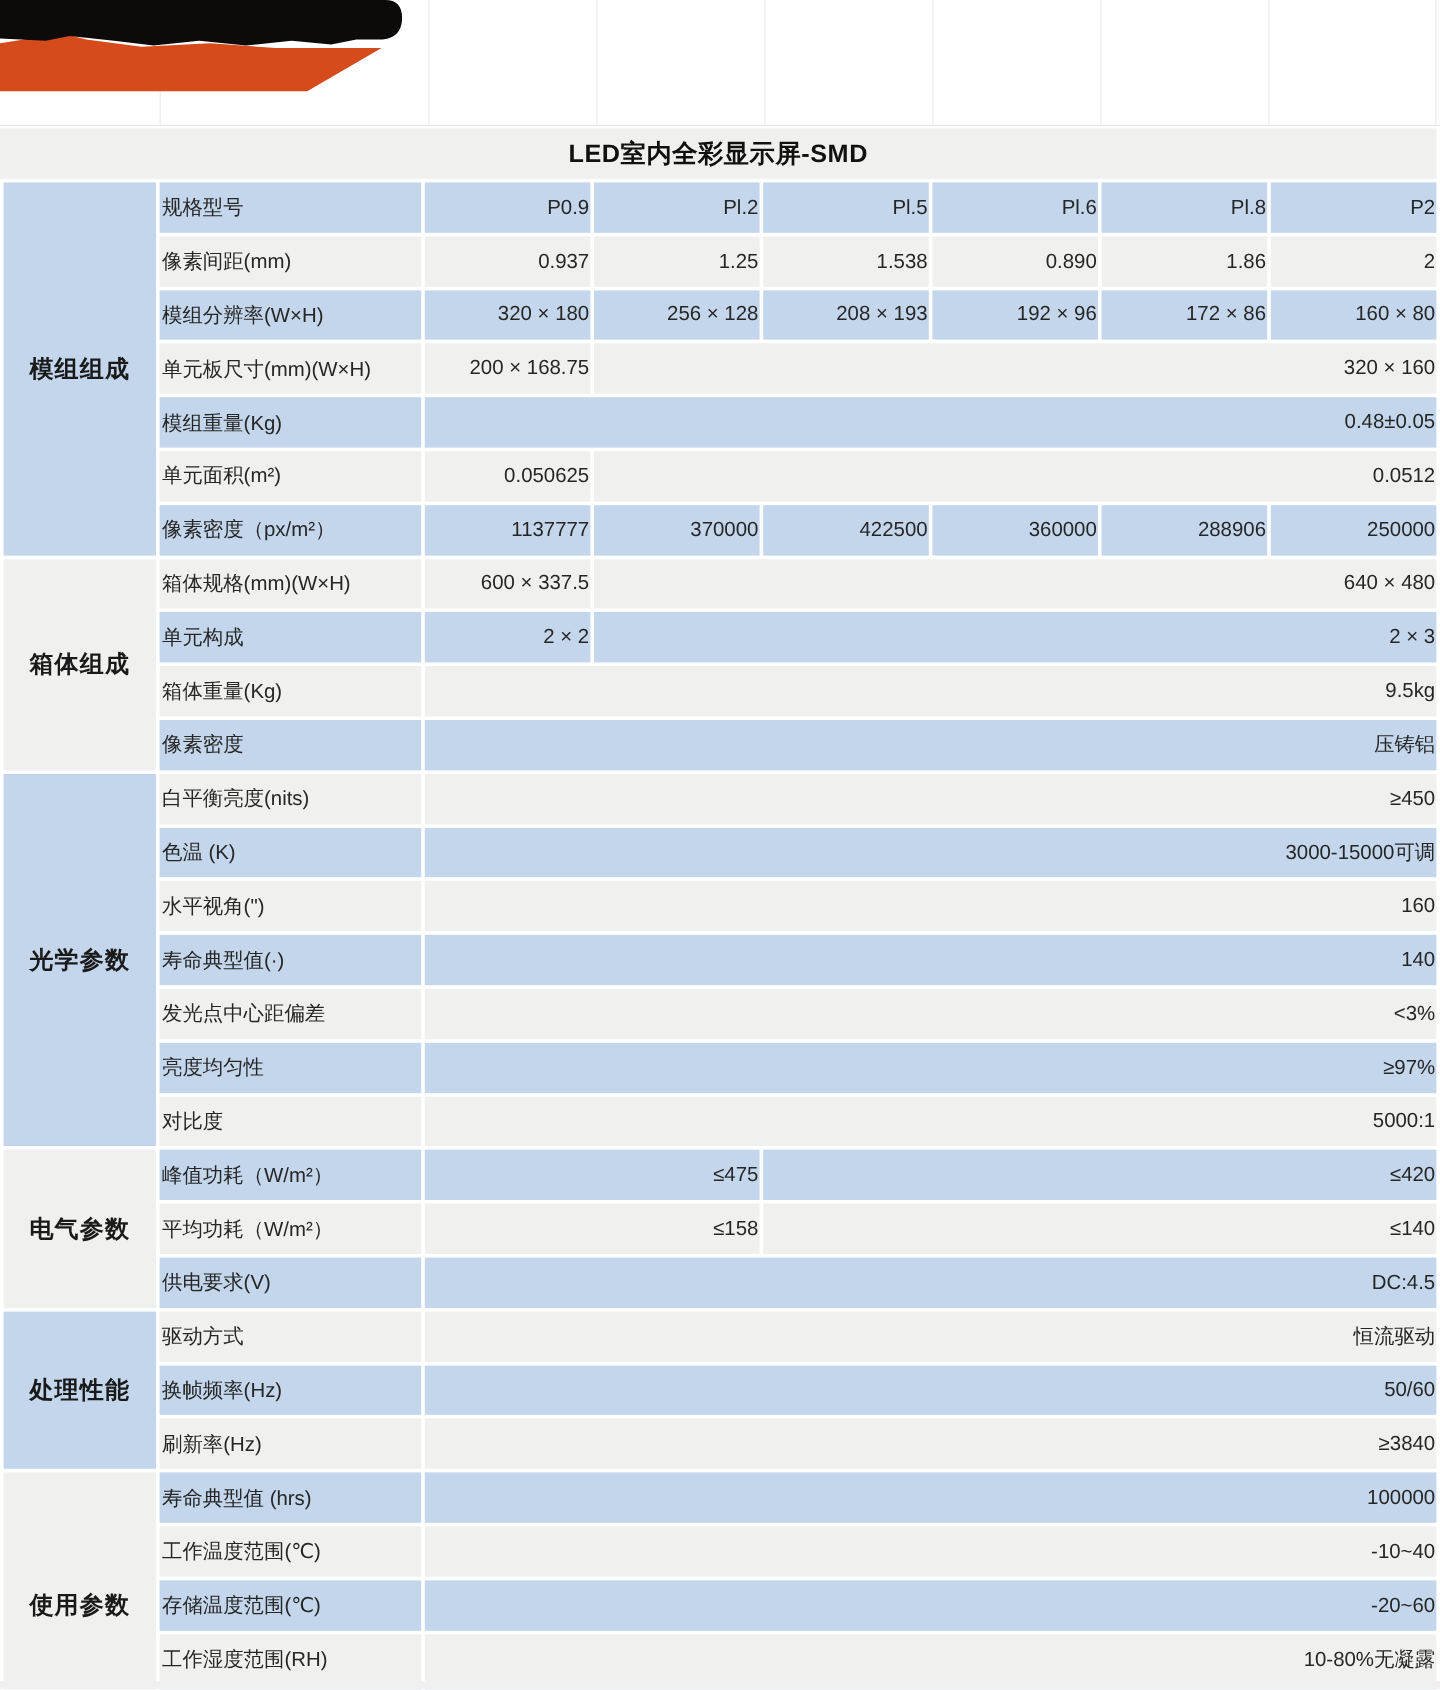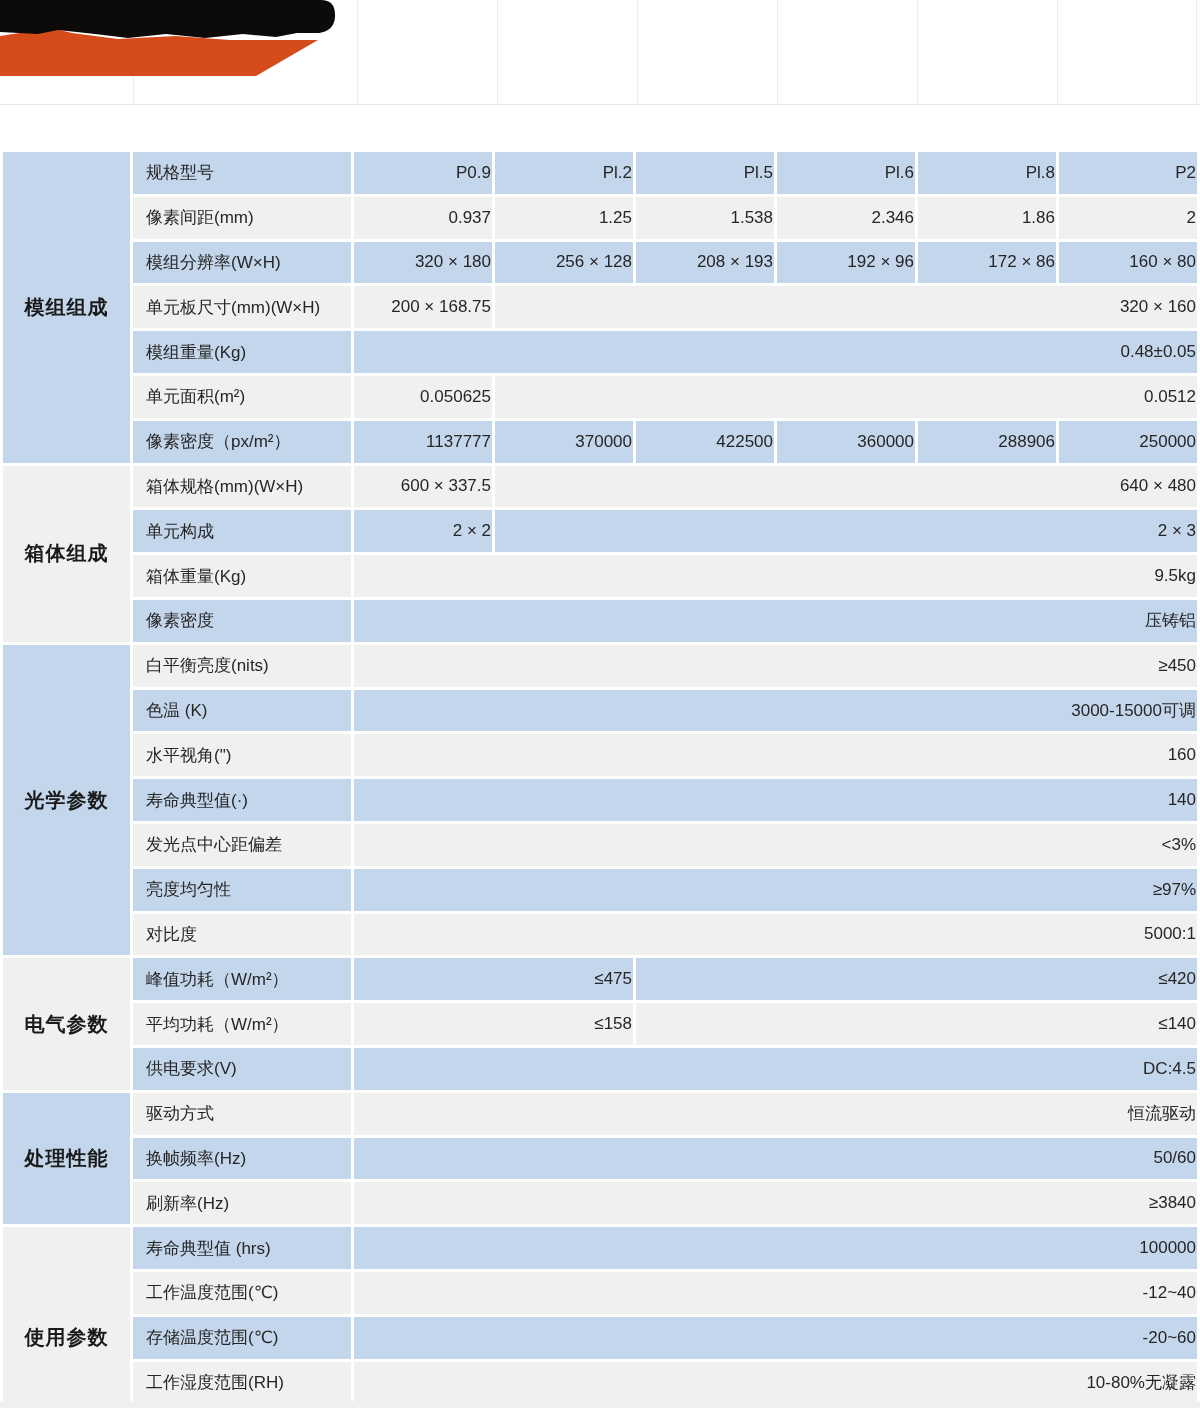--- a/index.html
+++ b/index.html
@@ -17,21 +17,21 @@
     font-size:21px;font-weight:bold;color:#111;letter-spacing:.5px;
   }
   table.spec{
     position:absolute;top:149px;left:0;width:1200px;
     border-collapse:separate;border-spacing:3px;table-layout:fixed;
   }
   td{height:39.8px;vertical-align:middle;font-size:17px;overflow:hidden;white-space:nowrap;}
   td.blue{background:var(--cell-blue,#c3d6eb);}
   td.plain{background:var(--cell-plain,#f0f0ee);}
   td.group-cell{font-weight:bold;font-size:20px;text-align:center;color:#1a1a1a;letter-spacing:1px;}
-  td.label-cell{text-align:left;padding-left:13px;}
+  td.label-cell{text-align:left;padding-left:2px;}
   td.value-cell{text-align:right;}
   .bottom-strip{position:absolute;left:0;top:1401px;width:1200px;height:7px;background:#f0f0f0;}
 </style>
 </head>
 <body>
 
 <div class="page">
 
   <div class="vline" style="left:133px"></div>
   <div class="vline" style="left:357px"></div>
@@ -41,20 +41,21 @@
   <div class="vline" style="left:917px"></div>
   <div class="vline" style="left:1057px"></div>
   <div class="vline" style="left:1196px"></div>
   <div class="hline"></div>
 
   <svg class="banner" width="340" height="80" viewBox="0 0 340 80" aria-hidden="true">
     <path style="fill:var(--banner-orange,#d54b1c)" d="M0 36 L52 28 L72 33 L118 39 L175 36 L230 40 L318 40 L256 76 L0 76 Z"></path>
     <path style="fill:var(--banner-black,#0d0b09)" d="M0 0 L321 0 Q336 0 335 17 Q334 31 319 33 L297 33 L276 37 L243 34 L205 38 L166 34 L128 38 L95 34 L58 30 L38 34 L0 32 Z"></path>
   </svg>
 
+  <div class="title-band">LED室内全彩显示屏-SMD</div>
 
   <table class="spec">
     <colgroup>
       <col style="width:127px">
         <col style="width:218px">
       <col style="width:138px">
         <col style="width:138px">
         <col style="width:138px">
       <col style="width:138px">
         <col style="width:138px">
@@ -69,21 +70,21 @@
           <td colspan="1" class="value-cell blue">Pl.5</td>
           <td colspan="1" class="value-cell blue">Pl.6</td>
           <td colspan="1" class="value-cell blue">Pl.8</td>
           <td colspan="1" class="value-cell blue">P2</td>
         </tr>
         <tr>
           <td class="label-cell plain">像素间距(mm)</td>
           <td colspan="1" class="value-cell plain">0.937</td>
           <td colspan="1" class="value-cell plain">1.25</td>
           <td colspan="1" class="value-cell plain">1.538</td>
-          <td colspan="1" class="value-cell plain">2.346</td>
+          <td colspan="1" class="value-cell plain">0.890</td>
           <td colspan="1" class="value-cell plain">1.86</td>
           <td colspan="1" class="value-cell plain">2</td>
         </tr>
         <tr>
           <td class="label-cell blue">模组分辨率(W×H)</td>
           <td colspan="1" class="value-cell blue">320 × 180</td>
           <td colspan="1" class="value-cell blue">256 × 128</td>
           <td colspan="1" class="value-cell blue">208 × 193</td>
           <td colspan="1" class="value-cell blue">192 × 96</td>
           <td colspan="1" class="value-cell blue">172 × 86</td>
@@ -188,21 +189,21 @@
           <td class="label-cell plain">刷新率(Hz)</td>
           <td colspan="6" class="value-cell plain">≥3840</td>
         </tr>
         <tr>
           <td rowspan="5" class="group-cell plain">使用参数</td>
           <td class="label-cell blue">寿命典型值 (hrs)</td>
           <td colspan="6" class="value-cell blue">100000</td>
         </tr>
         <tr>
           <td class="label-cell plain">工作温度范围(℃)</td>
-          <td colspan="6" class="value-cell plain">-12~40</td>
+          <td colspan="6" class="value-cell plain">-10~40</td>
         </tr>
         <tr>
           <td class="label-cell blue">存储温度范围(℃)</td>
           <td colspan="6" class="value-cell blue">-20~60</td>
         </tr>
         <tr>
           <td class="label-cell plain">工作湿度范围(RH)</td>
           <td colspan="6" class="value-cell plain">10-80%无凝露</td>
         </tr>
         <tr>

